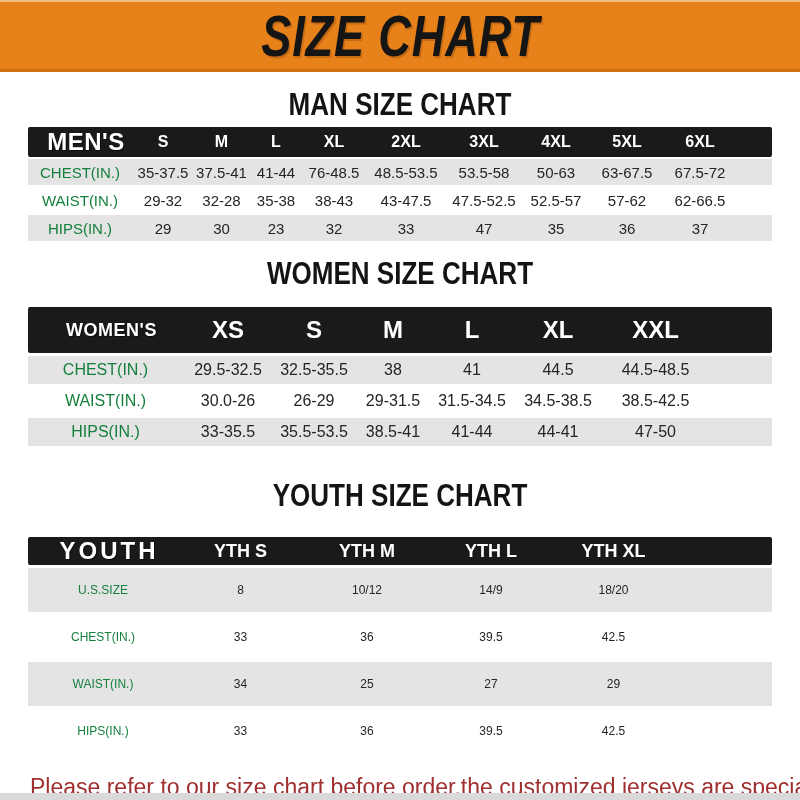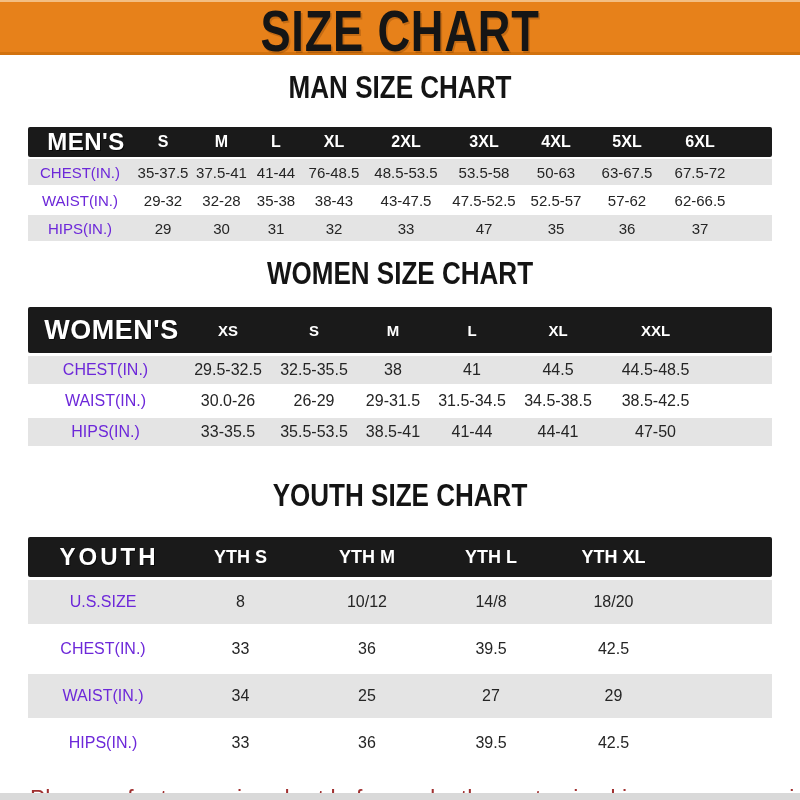--- a/index.html
+++ b/index.html
@@ -1,25 +1,25 @@
 <!DOCTYPE html>
 <html><head>
 <meta charset="utf-8">
 <style>
   * { margin: 0; padding: 0; box-sizing: border-box; }
   html, body { width: 800px; height: 800px; background: #ffffff; overflow: hidden; }
   body { font-family: "Liberation Sans", sans-serif; position: relative; }
 
   
   .banner {
-    height: 55px;
+    height: 72px;
     background: #E7811A;
     border-top: 2px solid #F3BE83;
     border-bottom: 3px solid #D2720E;
-    display: flex; justify-content: center;
+    display: flex; align-items: center; justify-content: center; font-style: italic;
   }
   .banner h1 {
     font-size: 58px; font-weight: 700; color: #151515;
     letter-spacing: 1px; line-height: 1;
     transform: scaleX(0.78);
     text-shadow: 2px 2px 0 rgba(90,45,0,0.25);
     white-space: nowrap;
   }
 
   
@@ -42,44 +42,44 @@
     vertical-align: middle; text-align: center;
     overflow: hidden; white-space: nowrap;
   }
   thead th {
     background: #1A1A1A; color: #ffffff; font-weight: 700;
   }
   th.corner-cell {
     text-align: left; padding-left: 12px; letter-spacing: 0.5px;
     text-shadow: 1px 1px 0 rgba(0,0,0,0.6);
   }
-  tbody th.row-label-cell { font-weight: 400; font-size: 15px; color: #6d28d9; }
+  tbody th.row-label-cell { font-weight: 400; font-size: 15px; color: #15803d; }
   tbody td { font-weight: 400; color: #252525; }
   tr.row-gray  td, tr.row-gray  th { background: #E4E4E4; }
   tr.row-white td, tr.row-white th { background: #FFFFFF; }
   thead th:first-child { border-radius: 2px 0 0 2px; }
   thead th:last-child  { border-radius: 0 2px 2px 0; }
 
   
-  table.t-men { margin-top: 20px; border-spacing: 0 2px; }
+  table.t-men { margin-top: 3px; border-spacing: 0 2px; }
   table.t-men thead th { height: 30px; font-size: 16px; }
   table.t-men th.corner-cell { font-size: 24px; }
   table.t-men tbody td, table.t-men tbody th { height: 26px; font-size: 15px; }
 
   
   table.t-women { margin-top: 13px; border-spacing: 0 3px; }
-  table.t-women thead th { height: 46px; font-size: 15px; }
-  table.t-women th.corner-cell { font-size: 27px; }
+  table.t-women thead th { height: 46px; font-size: 24px; }
+  table.t-women th.corner-cell { font-size: 18px; }
   table.t-women tbody td, table.t-women tbody th { height: 28px; font-size: 16px; }
 
   
   table.t-youth { margin-top: 21px; border-spacing: 0 3px; }
-  table.t-youth thead th { height: 40px; font-size: 18px; }
+  table.t-youth thead th { height: 28px; font-size: 18px; }
   table.t-youth th.corner-cell { font-size: 24px; letter-spacing: 3px; }
-  table.t-youth tbody td, table.t-youth tbody th { height: 44px; font-size: 16px; }
+  table.t-youth tbody td, table.t-youth tbody th { height: 44px; font-size: 12px; }
 
   
   .footer-note { margin: 16px 0 0 30px; }
   .footer-note p {
     color: #A03030; font-size: 23px; line-height: 31px; font-weight: 400;
     white-space: nowrap;
   }
   .bottom-strip {
     position: absolute; left: 0; right: 0; bottom: 0; height: 7px;
     background: #D9D9D9;
@@ -149,21 +149,21 @@
             <td>47.5-52.5</td>
             <td>52.5-57</td>
             <td>57-62</td>
             <td>62-66.5</td>
             <td></td>
           </tr>
           <tr class="row-gray">
             <th class="row-label-cell">HIPS(IN.)</th>
             <td>29</td>
             <td>30</td>
-            <td>31</td>
+            <td>23</td>
             <td>32</td>
             <td>33</td>
             <td>47</td>
             <td>35</td>
             <td>36</td>
             <td>37</td>
             <td></td>
           </tr>
         </tbody>
     </table>
@@ -248,21 +248,21 @@
             <th>YTH L</th>
             <th>YTH XL</th>
             <th></th>
           </tr>
         </thead>
       <tbody>
           <tr class="row-gray">
             <th class="row-label-cell">U.S.SIZE</th>
             <td>8</td>
             <td>10/12</td>
-            <td>14/8</td>
+            <td>14/9</td>
             <td>18/20</td>
             <td></td>
           </tr>
           <tr class="row-white">
             <th class="row-label-cell">CHEST(IN.)</th>
             <td>33</td>
             <td>36</td>
             <td>39.5</td>
             <td>42.5</td>
             <td></td>

